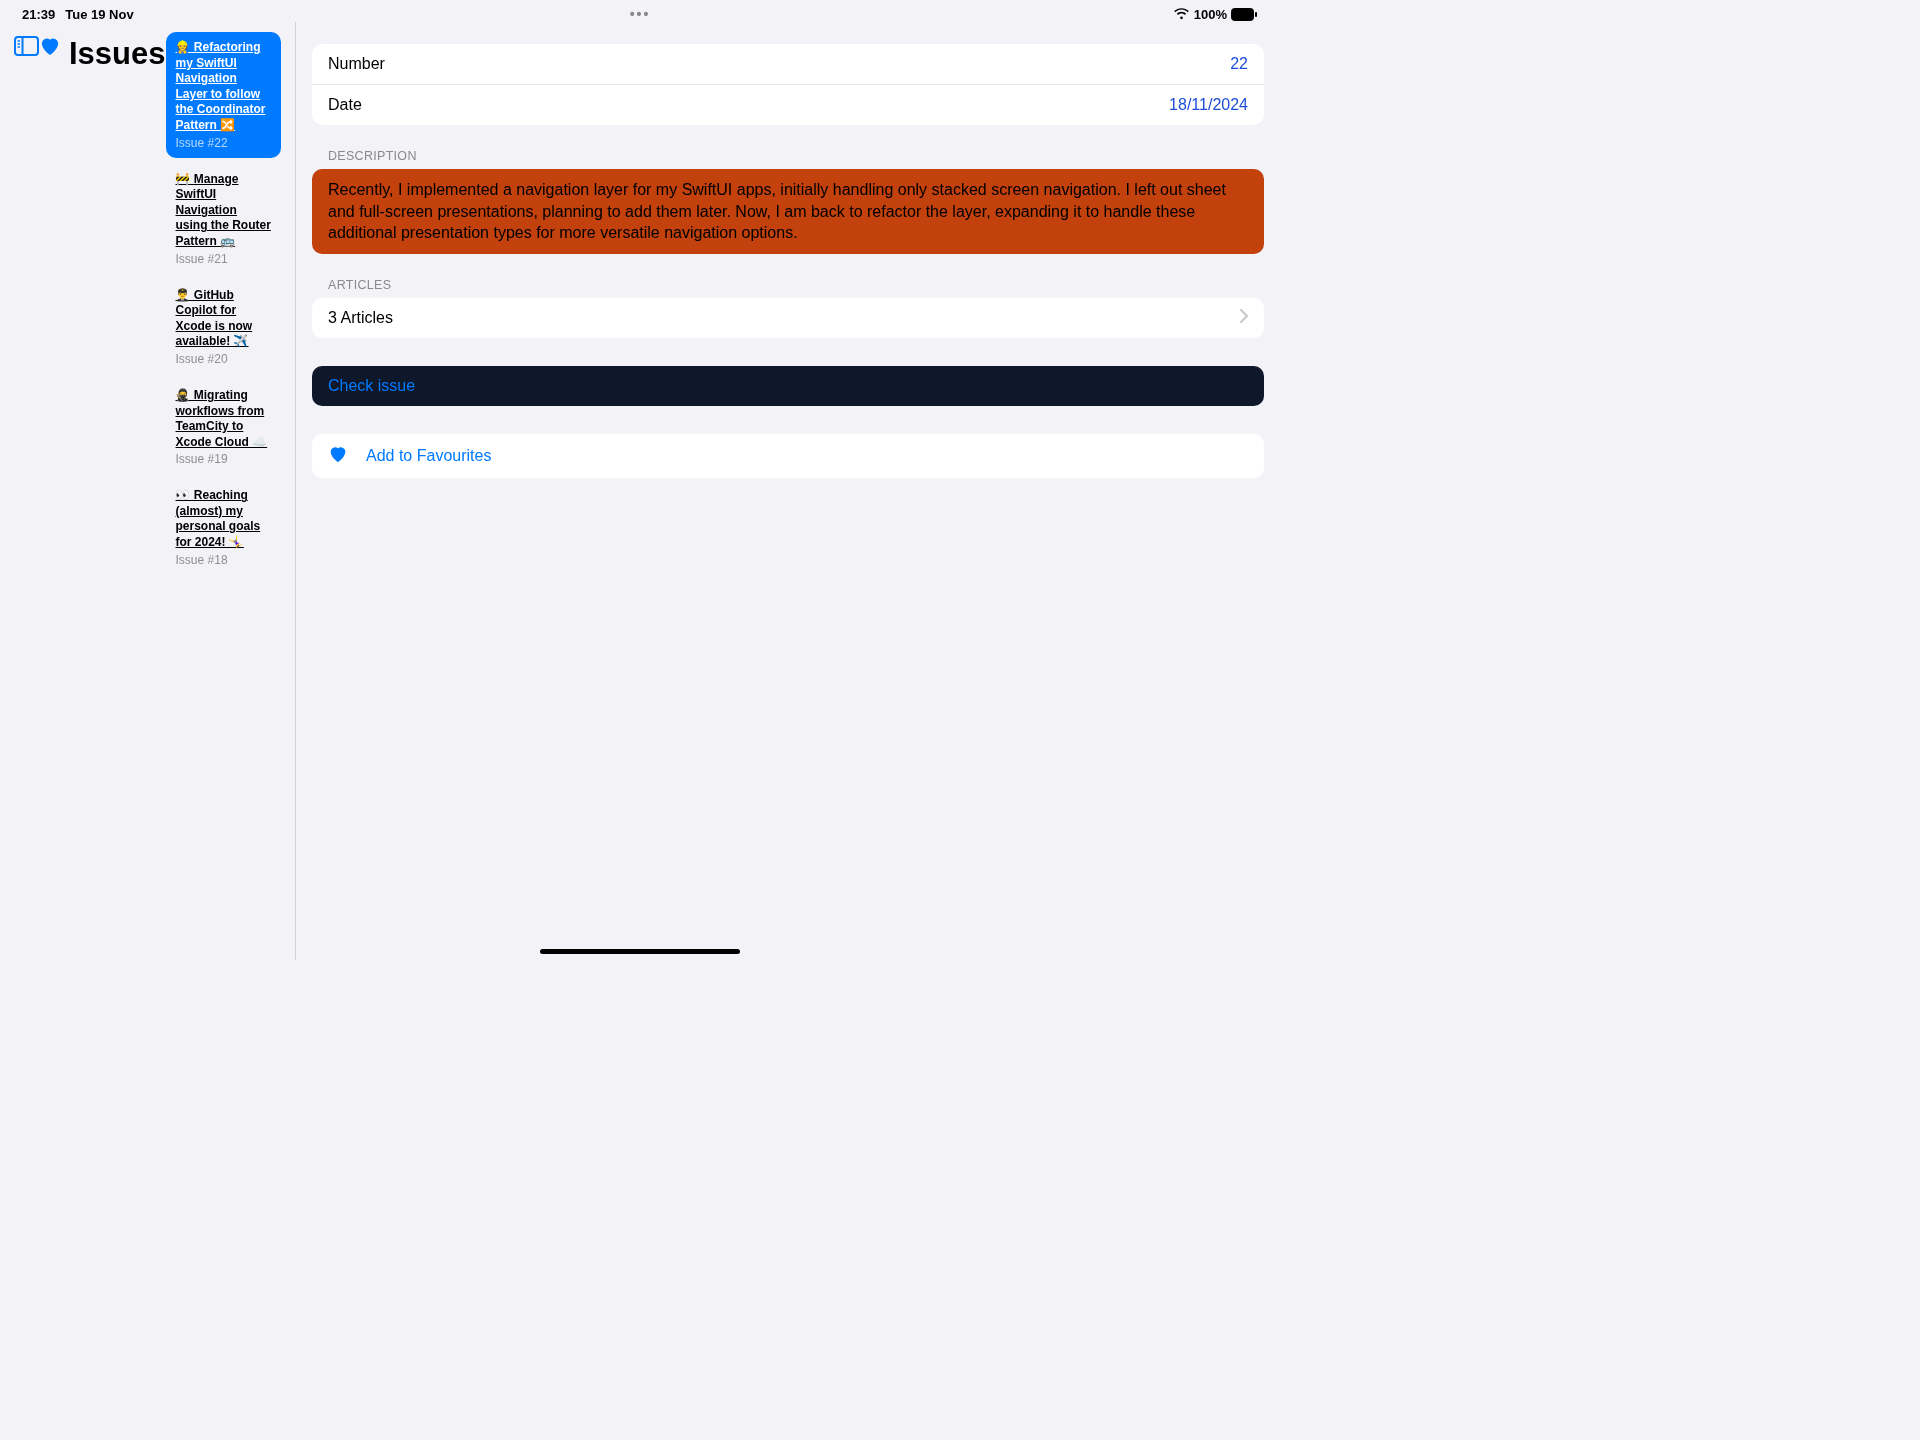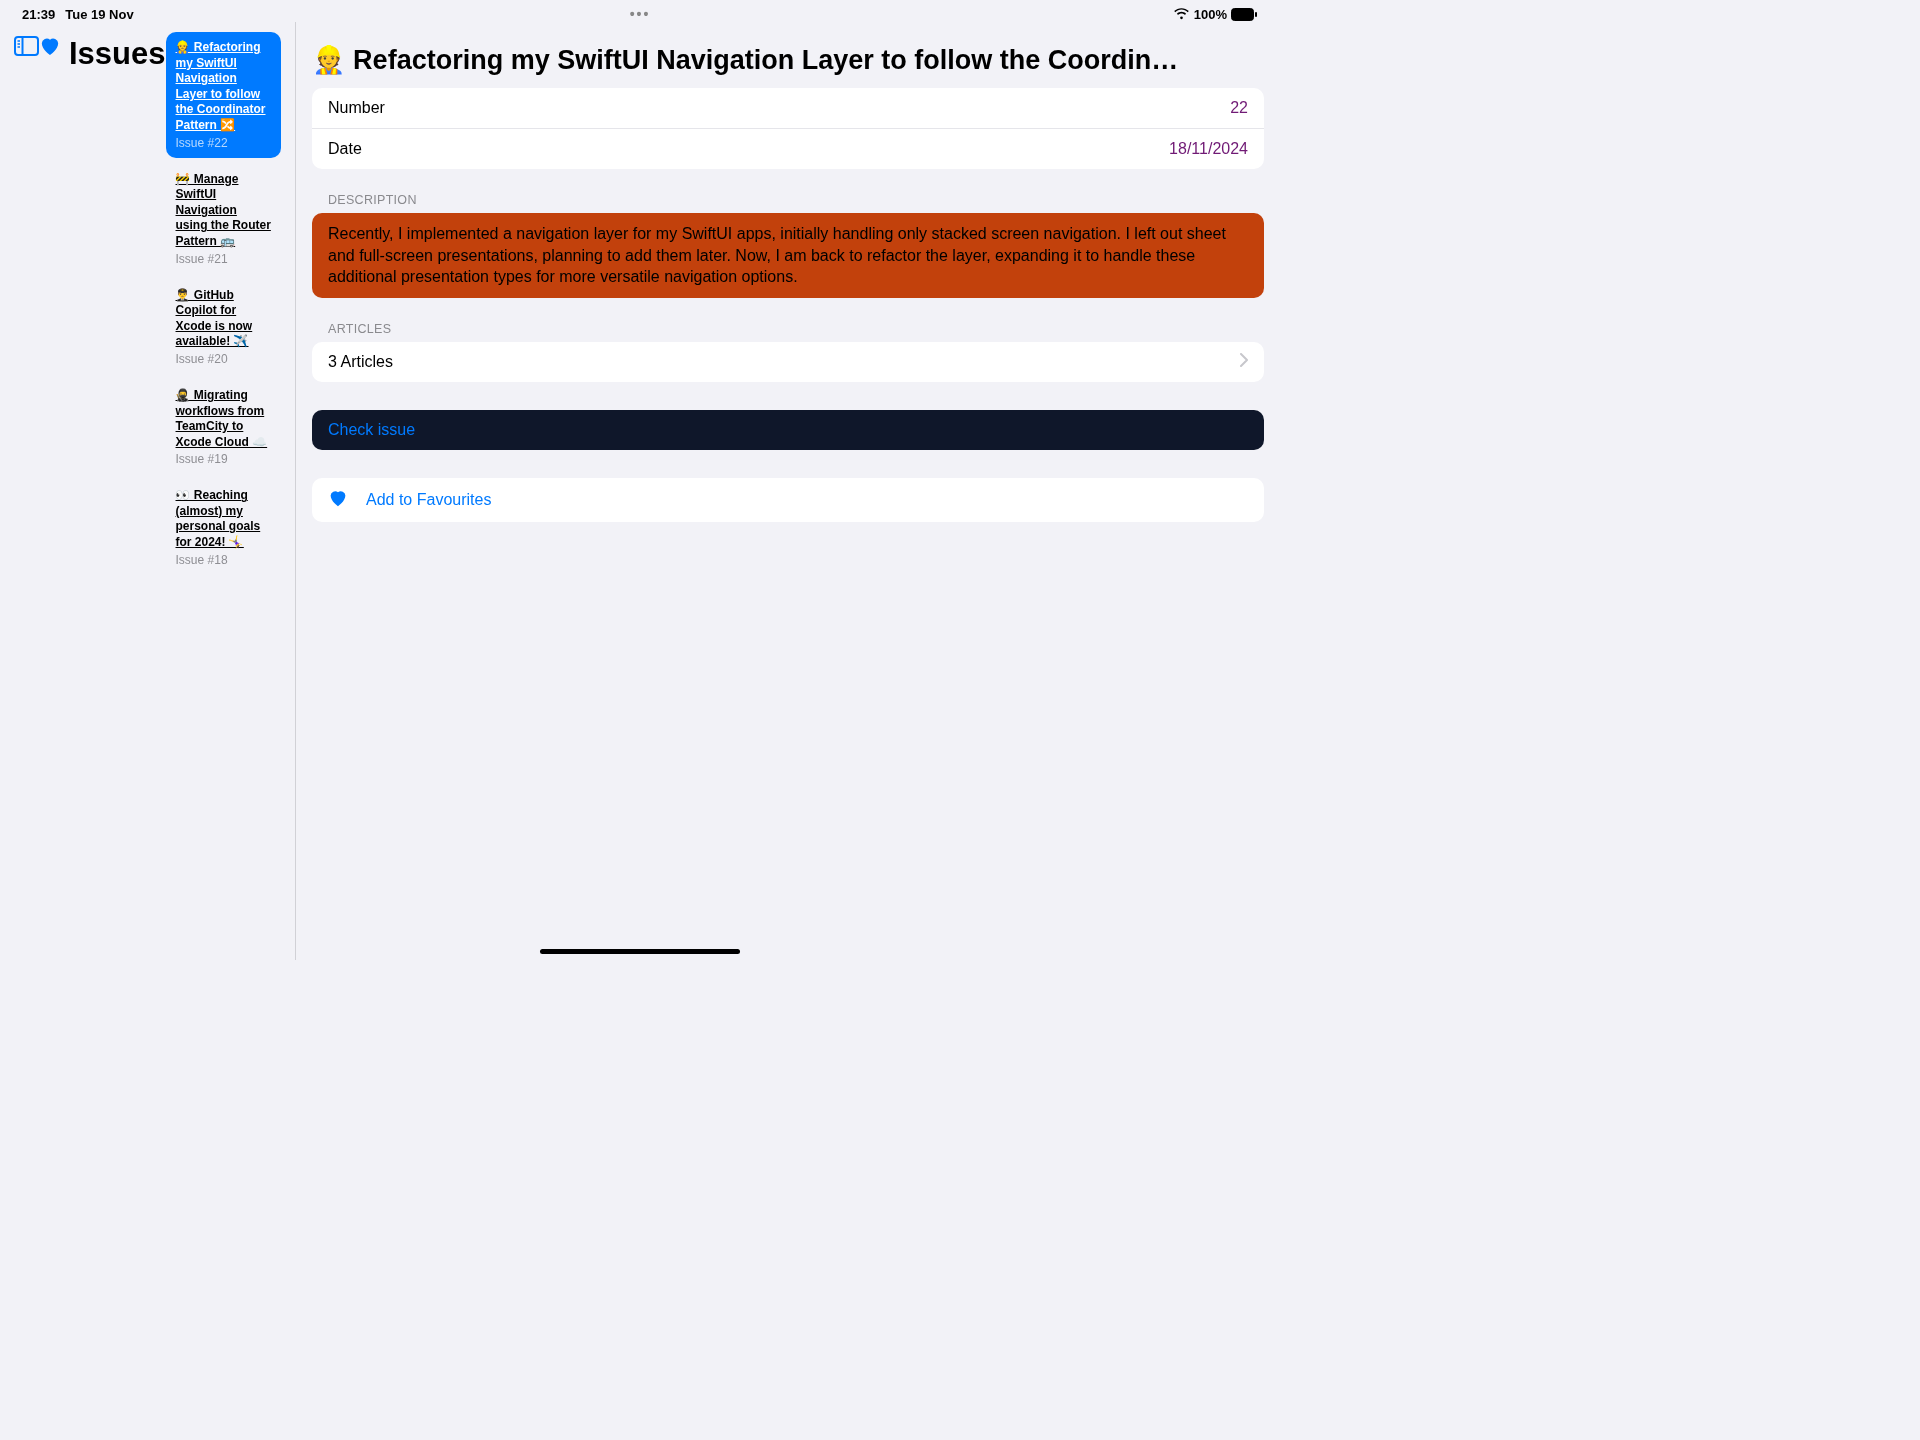--- a/index.html
+++ b/index.html
@@ -109,21 +109,21 @@
     margin-bottom: 24px;
   }
   .row {
     display: flex;
     justify-content: space-between;
     align-items: center;
     padding: 11px 16px;
     font-size: 16px;
   }
   .row + .row { border-top: 1px solid #e5e5ea; }
-  .row-value { color: #701a75; }
+  .row-value { color: #1d4ed8; }
   .section-header {
     font-size: 12.5px;
     letter-spacing: 0.3px;
     color: #8a8a8e;
     text-transform: uppercase;
     padding: 0 16px 6px 16px;
   }
   .description-card {
     background: #c2410c;
     border-radius: 10px;
@@ -235,21 +235,20 @@
           <div class="issue-sub">Issue #19</div>
         </div>
         <div class="issue-item">
           <div class="issue-title">👀 Reaching (almost) my personal goals for 2024! 🤸‍♀️</div>
           <div class="issue-sub">Issue #18</div>
         </div>
       </div>
   </div>
 
   <div class="content">
-    <h2 class="page-title">👷 Refactoring my SwiftUI Navigation Layer to follow the Coordin…</h2>
 
     <div class="card">
       <div class="row">
         <span>Number</span>
         <span class="row-value">22</span>
       </div>
       <div class="row">
         <span>Date</span>
         <span class="row-value">18/11/2024</span>
       </div>

